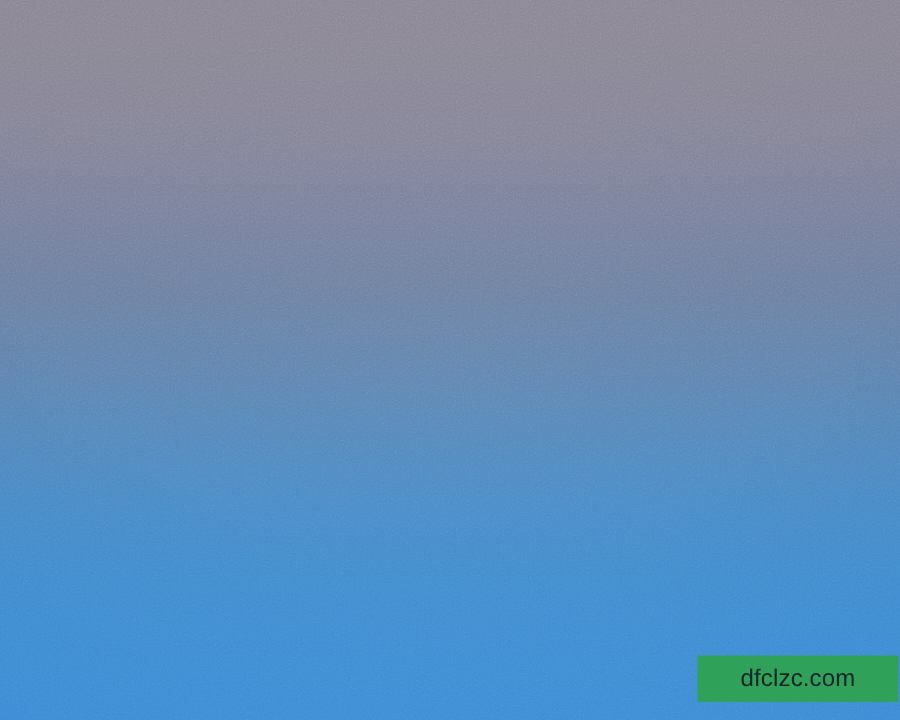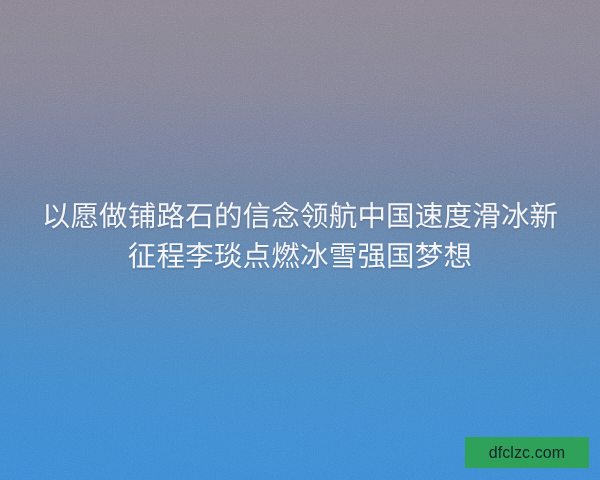--- a/index.html
+++ b/index.html
@@ -94,21 +94,21 @@
     font-weight: 400;
     text-shadow: 0 1px 2px rgba(26,38,64,0.30);
     white-space: pre-line;
   }
 
   
   .watermark-badge {
     position: absolute;
     left: 465px;
     top: 437px;
-    width: 124px;
+    width: 134px;
     height: 31px;
     background: #2fa158;
     display: flex;
     align-items: center;
     justify-content: center;
     box-sizing: border-box;
   }
   .watermark-badge-label {
     font-size: 16px;
     line-height: 1;
@@ -129,20 +129,18 @@
   <div class="bg-noise">
     <svg xmlns="http://www.w3.org/2000/svg" width="600" height="480" preserveAspectRatio="none" aria-hidden="true">
       <filter id="grain">
         <feTurbulence type="fractalNoise" baseFrequency="0.9" numOctaves="3" stitchTiles="stitch"></feTurbulence>
         <feColorMatrix type="saturate" values="0"></feColorMatrix>
       </filter>
       <rect width="600" height="480" filter="url(#grain)" opacity="0.55"></rect>
     </svg>
   </div>
 
-  <div class="title-block">以愿做铺路石的信念领航中国速度滑冰新
-征程李琰点燃冰雪强国梦想</div>
 
   <div class="watermark-badge">
     <span class="watermark-badge-label">dfclzc.com</span>
   </div>
 
 </div>
 
 </body></html>

